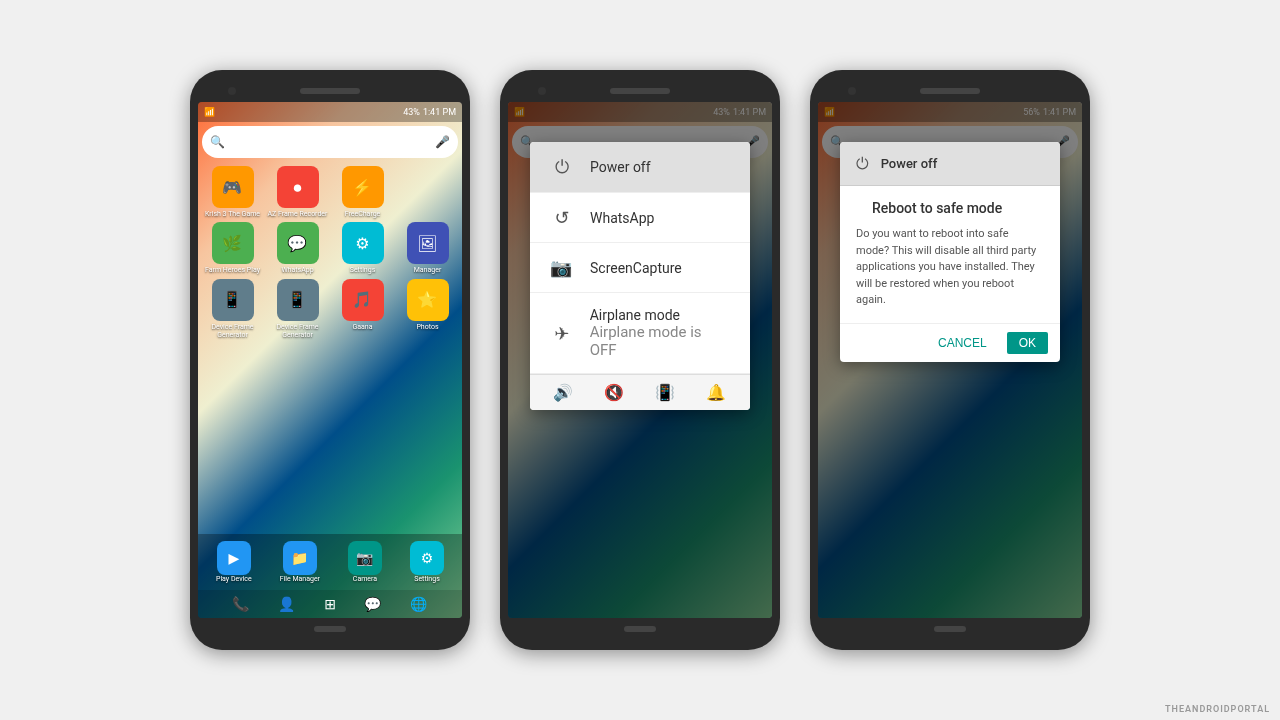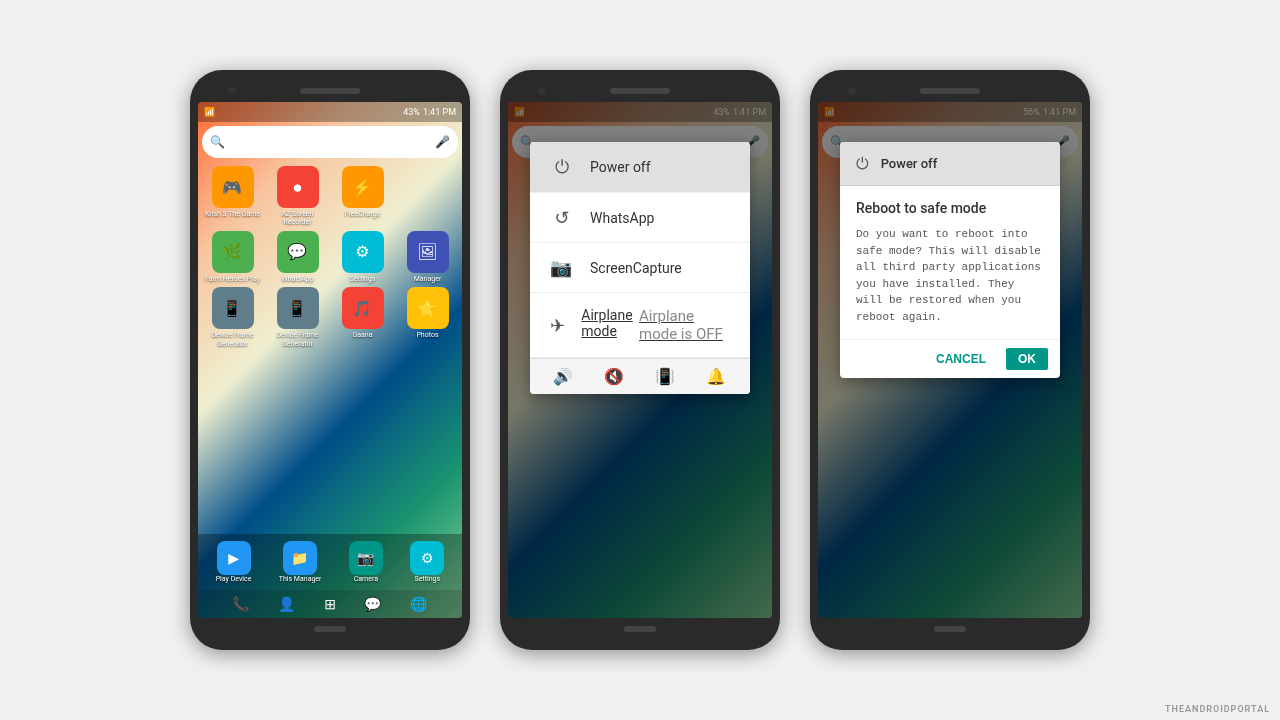--- a/index.html
+++ b/index.html
@@ -217,22 +217,21 @@
 
     .power-menu-icon {
       font-size: 18px;
       color: #555;
       width: 24px;
       text-align: center;
     }
 
     .power-menu-label-group {
       display: flex;
-      flex-direction: row;
-      text-decoration: underline;
+      flex-direction: column;
     }
 
     .power-menu-sublabel {
       font-size: 15px;
       color: #888;
     }
 
     
     .volume-bar {
       display: flex;
@@ -281,45 +280,44 @@
       color: #555;
     }
 
     .dialog-header-title {
       font-size: 13px;
       color: #333;
       font-weight: 500;
     }
 
     .dialog-safe-mode-title {
-      padding: 14px 16px 6px;
+      padding: 14px 32px 6px;
       font-size: 14px;
       font-weight: 500;
       color: #333;
     }
 
     .dialog-safe-mode-body {
       padding: 4px 16px 14px;
       font-size: 11px;
       color: #555;
       line-height: 1.5;
-      font-family: Liberation Mono, monospace;
     }
 
     .dialog-actions {
       display: flex;
       justify-content: flex-end;
       padding: 8px 12px;
       gap: 12px;
       border-top: 1px solid #eee;
     }
 
     .dialog-btn {
       font-size: 12px;
-      font-weight: 700;
+      font-weight: 400;
       padding: 4px 8px;
       background: none;
       border: none;
       cursor: pointer;
       color: #009688;
       text-transform: uppercase;
     }
 
     .dialog-btn.ok {
       background: #009688;
@@ -395,21 +393,21 @@
           <span class="mic-icon">🎤</span>
         </div>
 
         <div class="app-grid">
           <div class="app-icon">
             <div class="app-icon-img bg-orange">🎮</div>
             <span class="app-label">Krish 3 The Game</span>
           </div>
           <div class="app-icon">
             <div class="app-icon-img bg-red">⏺</div>
-            <span class="app-label">AZ Screen Recorder</span>
+            <span class="app-label">AZ Frame Recorder</span>
           </div>
           <div class="app-icon">
             <div class="app-icon-img bg-orange">⚡</div>
             <span class="app-label">FreeCharge</span>
           </div>
           <div class="app-icon">
             <div class="app-icon-img" style="background:transparent;"></div>
           </div>
           <div class="app-icon">
             <div class="app-icon-img bg-green">🌿</div>
@@ -445,21 +443,21 @@
           </div>
         </div>
 
         <div class="dock">
           <div class="dock-item">
             <div class="small-app-icon bg-blue">▶</div>
             <span class="app-label">Play Device</span>
           </div>
           <div class="dock-item">
             <div class="small-app-icon bg-blue">📁</div>
-            <span class="app-label">This Manager</span>
+            <span class="app-label">File Manager</span>
           </div>
           <div class="dock-item">
             <div class="small-app-icon bg-teal">📷</div>
             <span class="app-label">Camera</span>
           </div>
           <div class="dock-item">
             <div class="small-app-icon bg-cyan">⚙</div>
             <span class="app-label">Settings</span>
           </div>
         </div>

